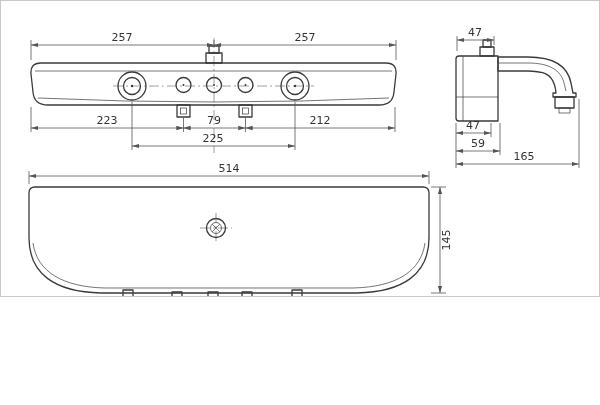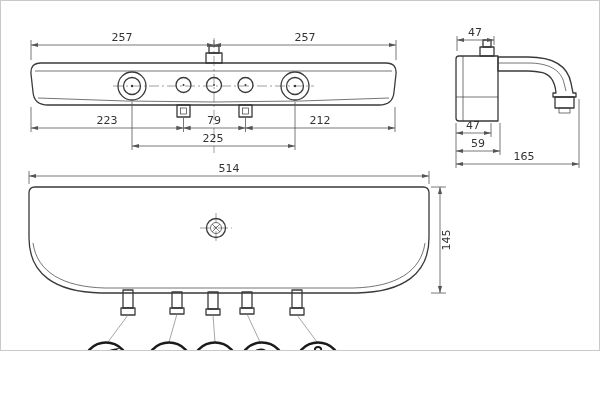--- a/index.html
+++ b/index.html
@@ -1,17 +1,17 @@
 <!DOCTYPE html>
 <html><head>
 <meta charset="utf-8">
 <style>
   html,body{margin:0;padding:0;background:#ffffff;}
   .stage{
-    width:600px;height:351px;
+    width:600px;height:297px;
     box-sizing:border-box;
     border:1px solid #c9c9c9;
     background:#ffffff;
     font-family:"DejaVu Sans", sans-serif;
     position:relative;
     overflow:hidden;
   }
   svg{display:block;}
   .outline{fill:none;stroke:#3a3a3a;stroke-width:1.3;stroke-linejoin:round;}
   .thin{fill:none;stroke:#3a3a3a;stroke-width:0.7;}

